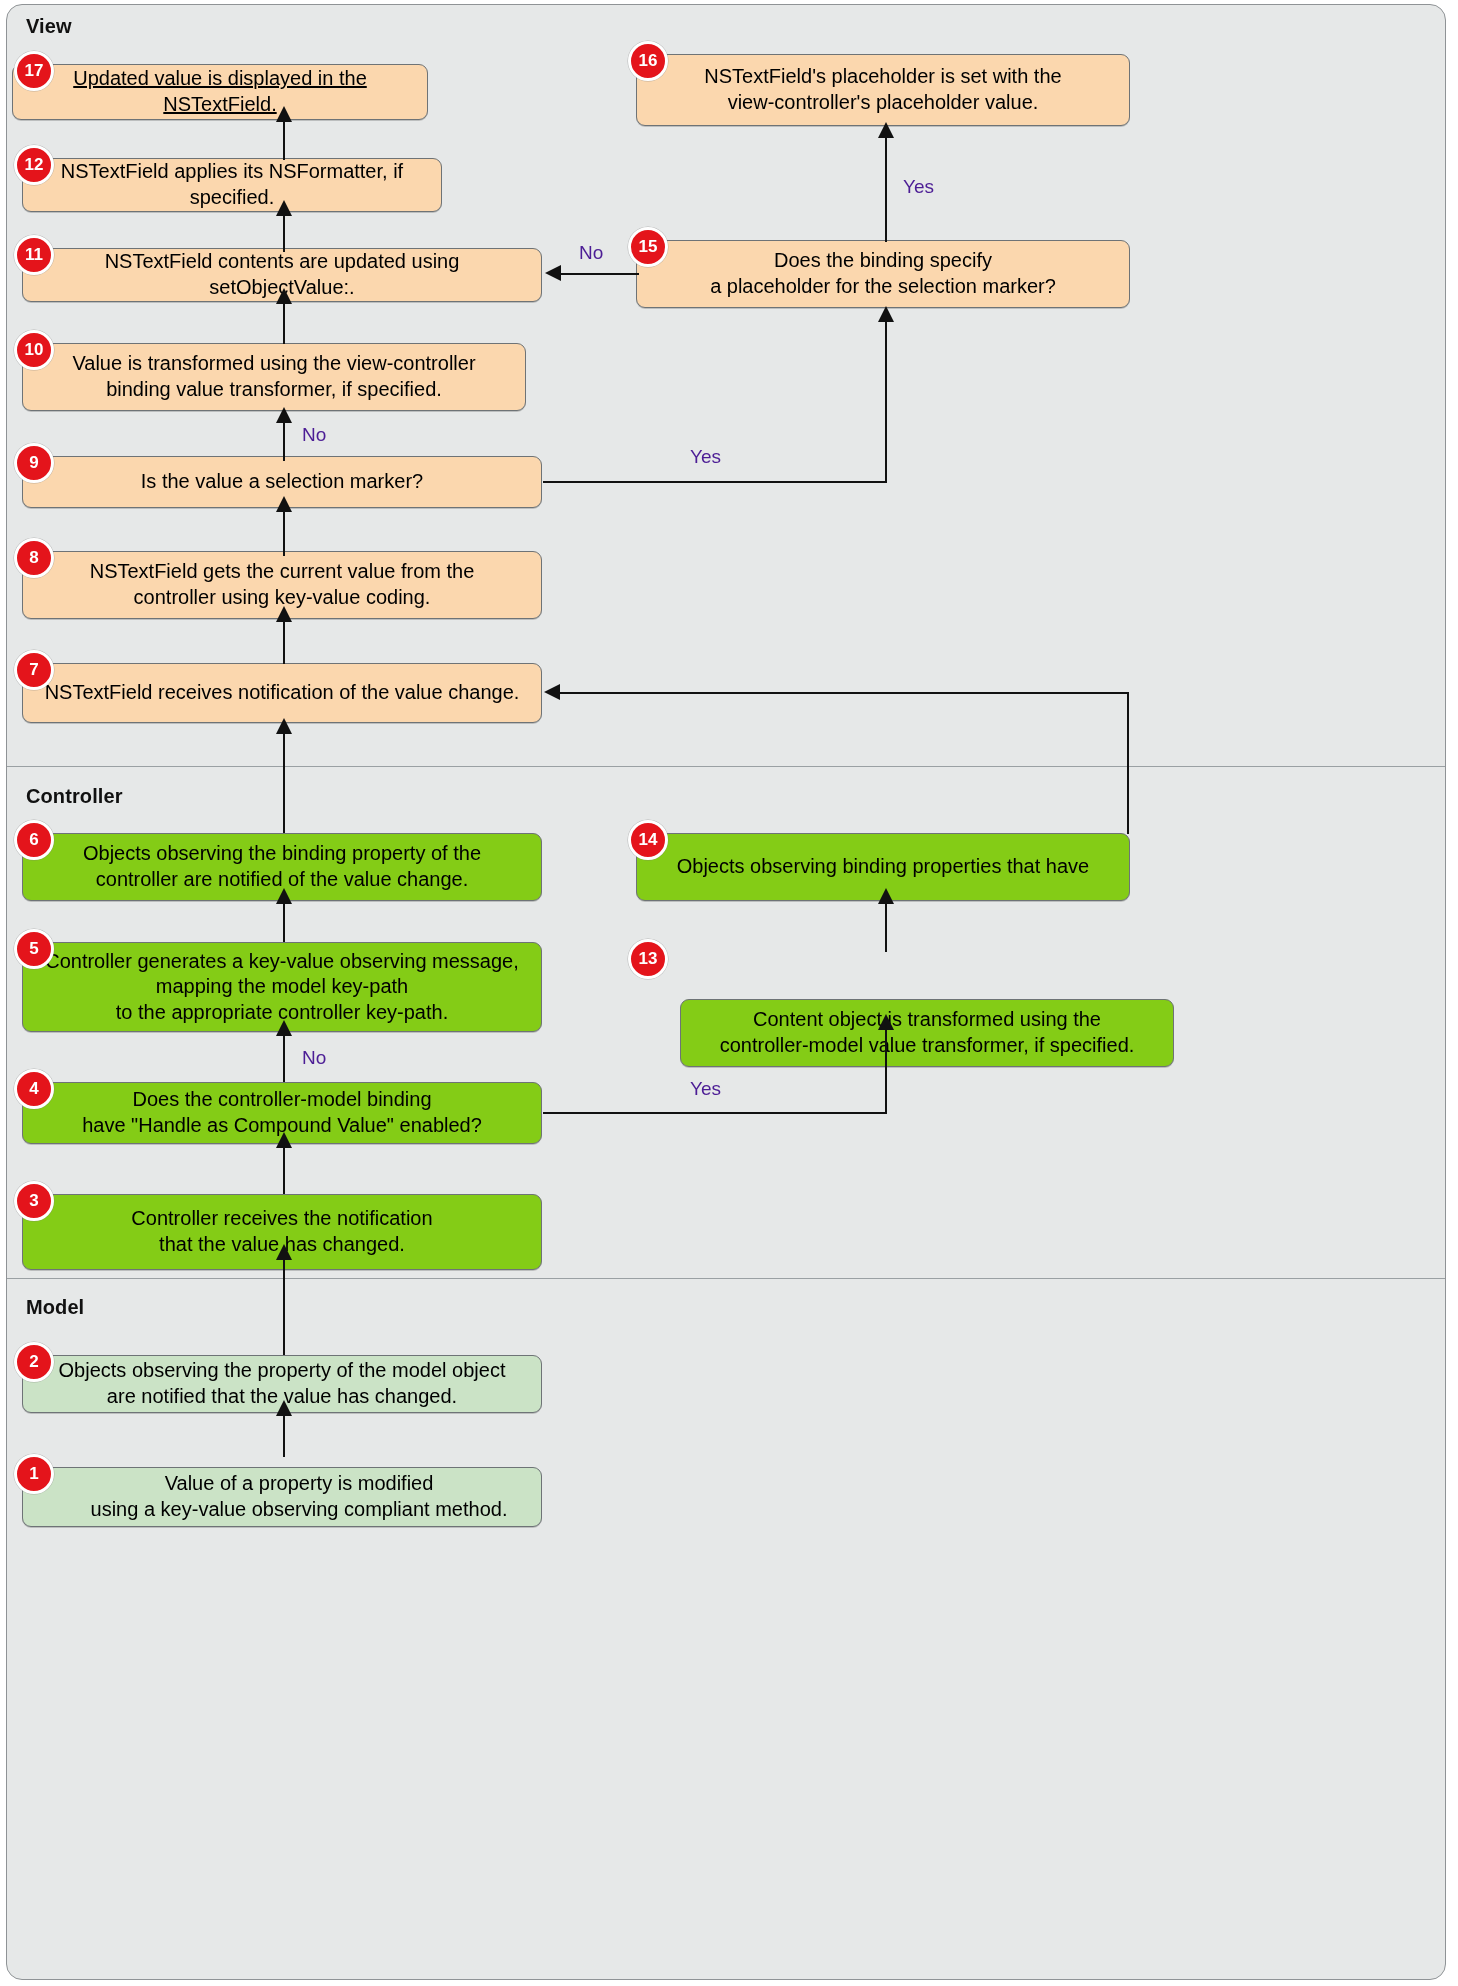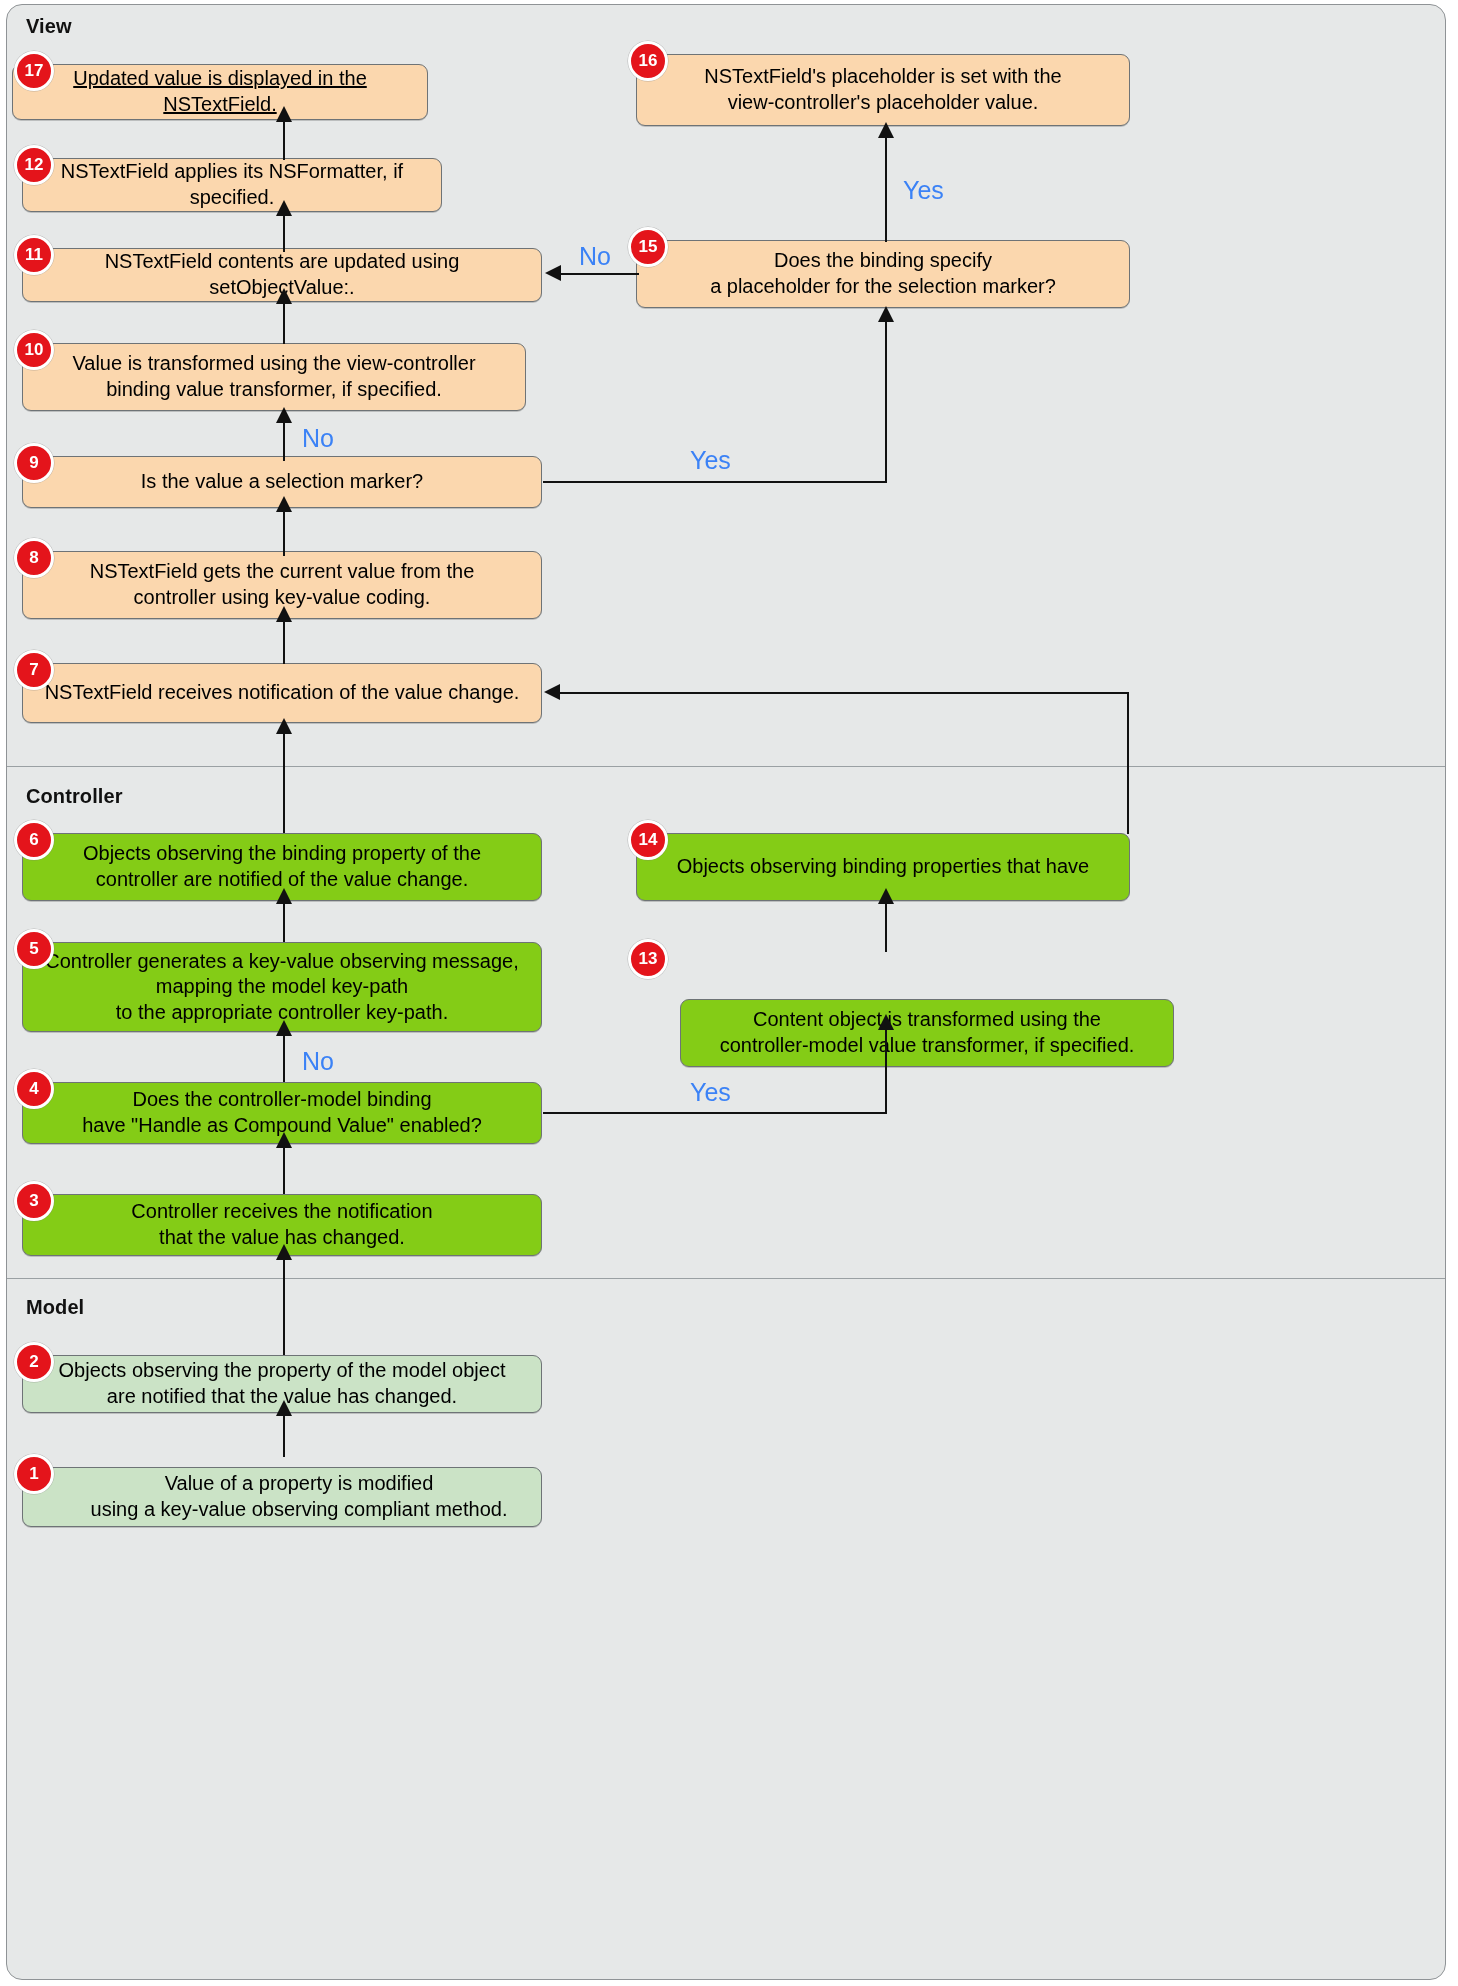--- a/index.html
+++ b/index.html
@@ -53,21 +53,21 @@
     position:absolute;width:0;height:0;z-index:4;
     border-left:8px solid transparent;border-right:8px solid transparent;
     border-bottom:16px solid #111;
   }
   .arrow-left{
     position:absolute;width:0;height:0;z-index:4;
     border-top:8px solid transparent;border-bottom:8px solid transparent;
     border-right:16px solid #111;
   }
   .edge-label{
-    position:absolute;font-size:25px;color:#3b82f6;z-index:5;white-space:nowrap;
+    position:absolute;font-size:19px;color:#4c1d95;z-index:5;white-space:nowrap;
   }
 </style>
 </head>
 <body>
 
 <div id="stage">
   <div class="frame"></div>
 
   <div class="band-sep" style="top:766px;"></div>
   <div class="band-sep" style="top:1278px;"></div>
@@ -240,21 +240,21 @@
   <div class="badge" style="left:628px;top:939px;">13</div>
 
   <div class="box ctrl" style="left:22px;top:1082px;width:520px;height:62px;">
     <div>
       <span>Does the controller-model binding</span>
       <span>have "Handle as Compound Value" enabled?</span>
     </div>
   </div>
   <div class="badge" style="left:14px;top:1069px;">4</div>
 
-  <div class="box ctrl" style="left:22px;top:1194px;width:520px;height:62px;">
+  <div class="box ctrl" style="left:22px;top:1194px;width:520px;height:76px;">
     <div>
       <span>Controller receives the notification</span>
       <span>that the value has changed.</span>
     </div>
   </div>
   <div class="badge" style="left:14px;top:1181px;">3</div>
 
   <div class="box model" style="left:22px;top:1355px;width:520px;height:58px;">
     <div>
       <span>Objects observing the property of the model object</span>

